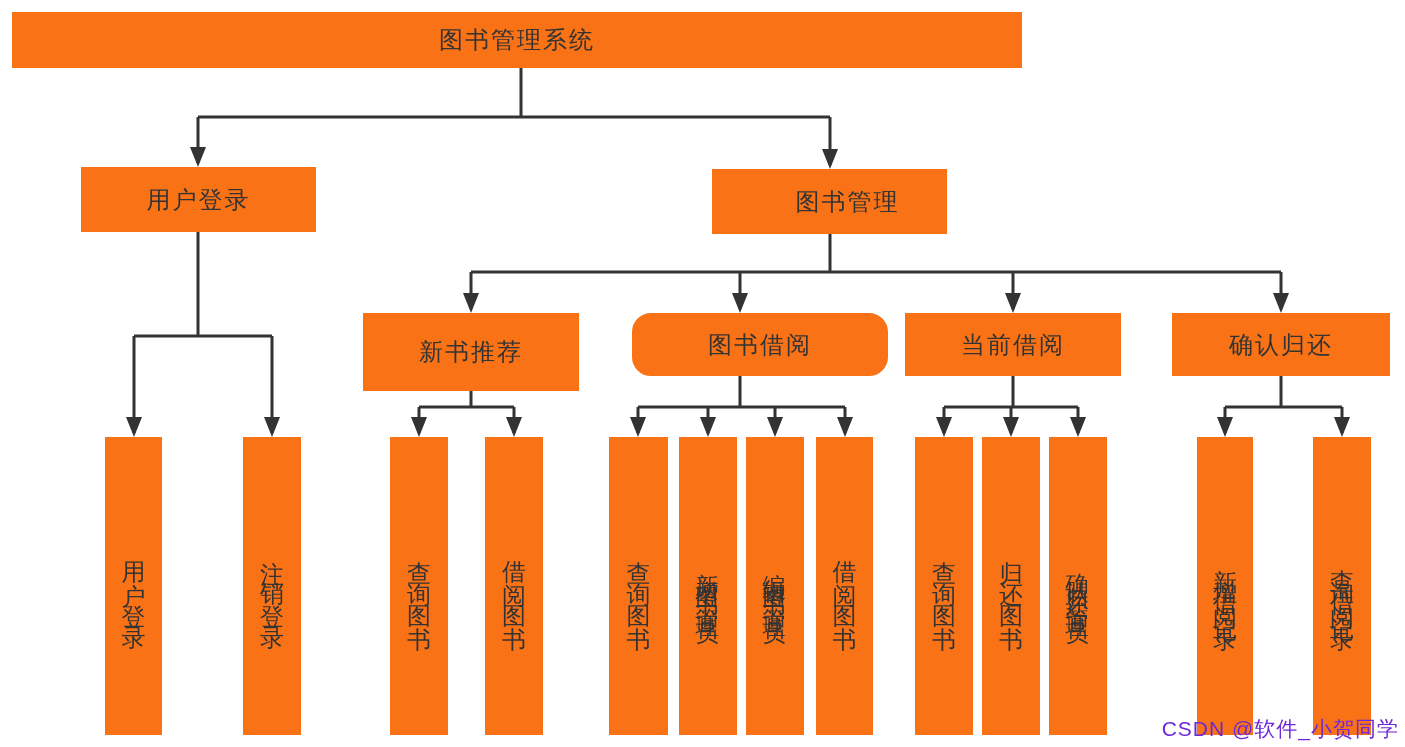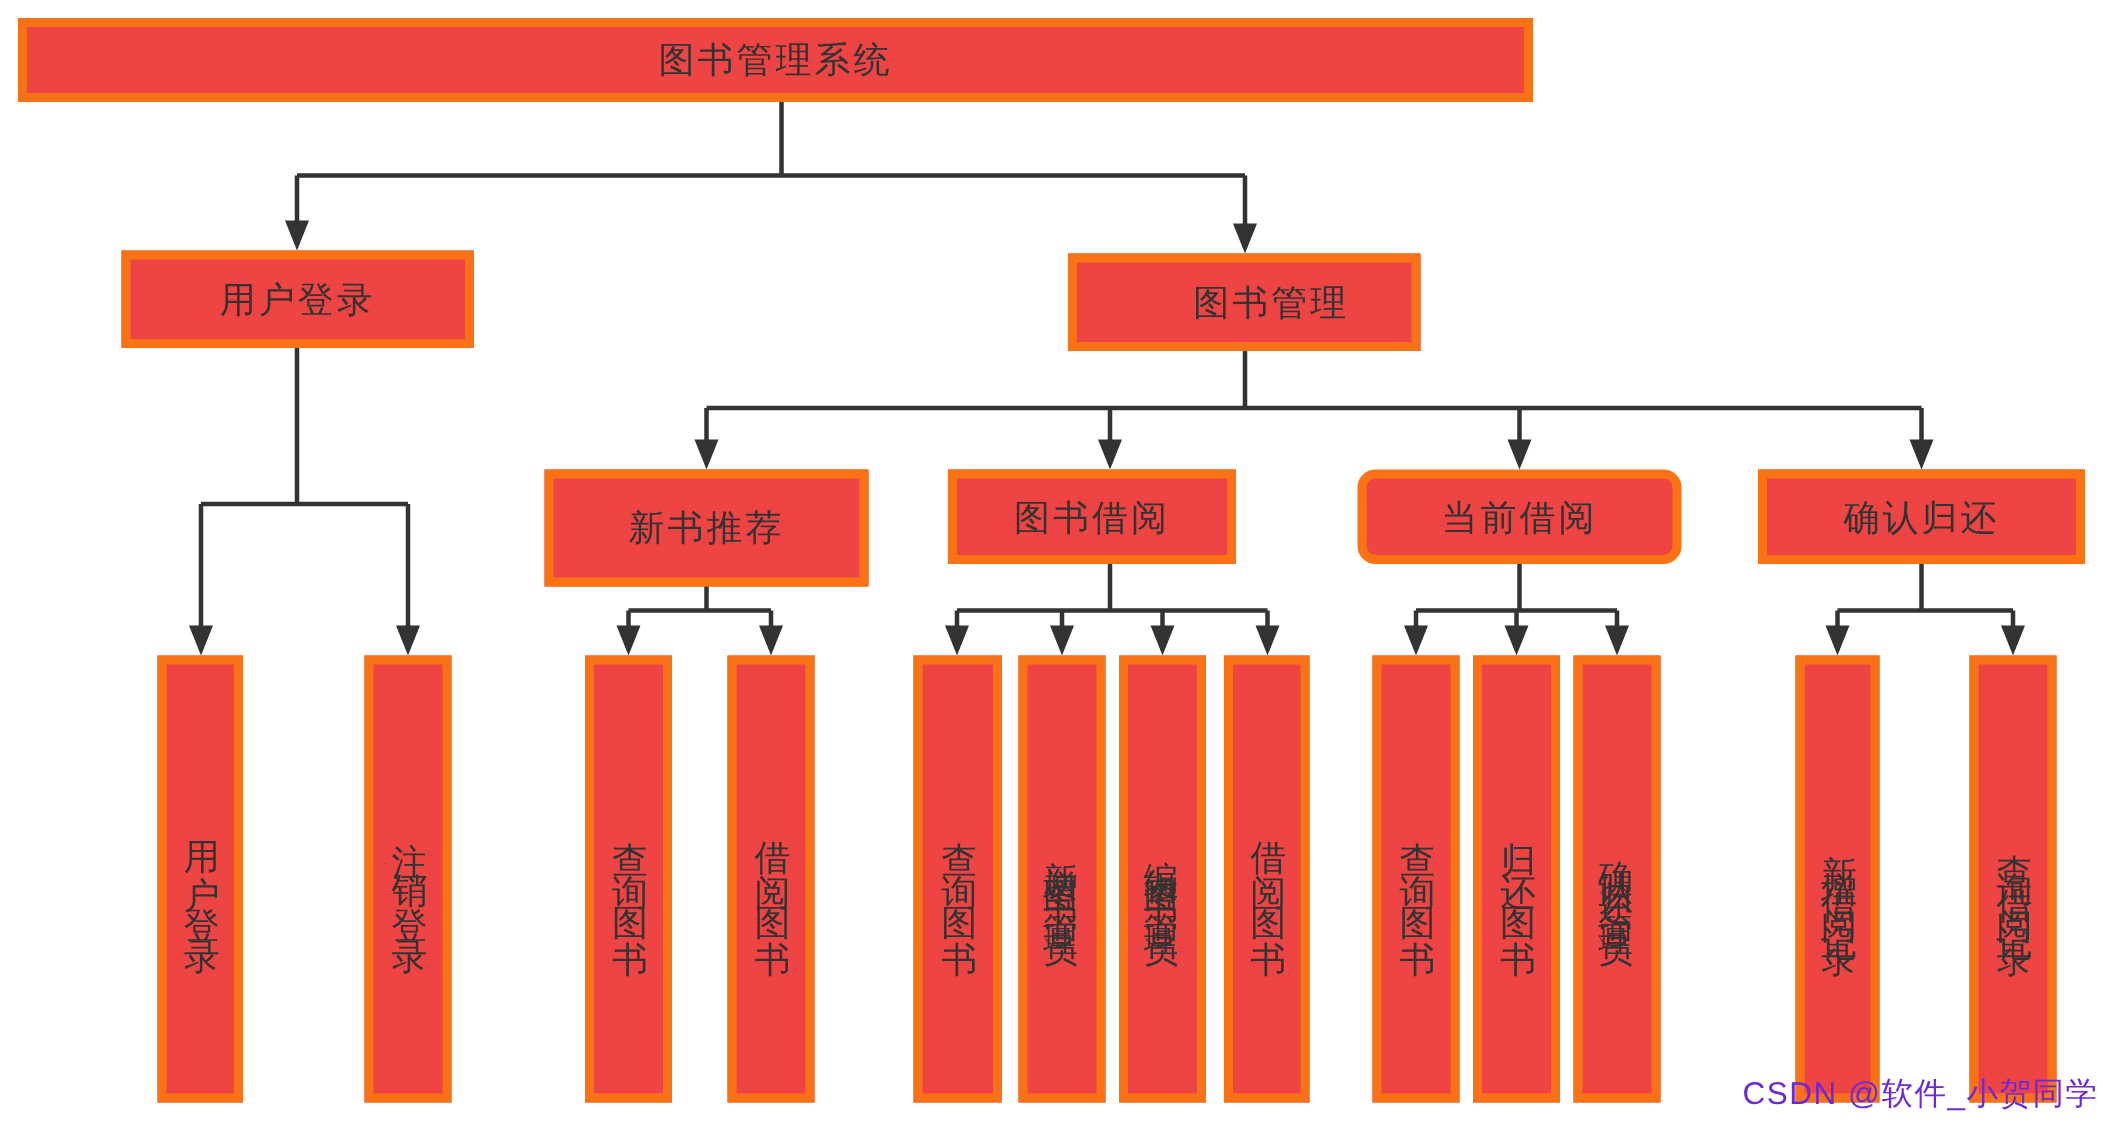--- a/index.html
+++ b/index.html
@@ -2,22 +2,22 @@
 <html><head>
 <meta charset="utf-8">
 <style>
   html,body{margin:0;padding:0;background:#ffffff;}
   .canvas{
     position:relative;width:1405px;height:747px;background:#ffffff;overflow:hidden;
     font-family:"Liberation Sans","DejaVu Sans",sans-serif;color:#333333;
   }
   .connectors{position:absolute;left:0;top:0;width:1405px;height:747px;}
   .node{
-    position:absolute;box-sizing:border-box;background:#ef4444;
-    border:6px solid #f97316;
+    position:absolute;box-sizing:border-box;background:#f97316;
+    border:8px solid #f97316;
     display:flex;align-items:center;justify-content:center;
     font-size:24px;letter-spacing:2px;white-space:nowrap;
   }
   .vnode{
     writing-mode:vertical-rl;text-orientation:mixed;
     font-size:24px;white-space:normal;letter-spacing:22px;
   }
   .ls12{letter-spacing:12px;}
   .ls7{letter-spacing:7px;font-size:23px;}
   .watermark{
@@ -62,22 +62,22 @@
       M1217,417 L1233,417 L1225,437 Z
       M1334,417 L1350,417 L1342,437 Z"></path>
   </svg>
 
   <div class="node" style="left:12px;top:12px;width:1010px;height:56px;">图书管理系统</div>
 
   <div class="node" style="left:81px;top:167px;width:235px;height:65px;">用户登录</div>
   <div class="node" style="left:712px;top:169px;width:235px;height:65px;padding-left:36px;">图书管理</div>
 
   <div class="node" style="left:363px;top:313px;width:216px;height:78px;">新书推荐</div>
-  <div class="node" style="left:632px;top:313px;width:192px;height:63px;">图书借阅</div>
-  <div class="node" style="left:905px;top:313px;width:216px;height:63px;border-radius:12px;">当前借阅</div>
+  <div class="node" style="left:632px;top:313px;width:256px;height:63px;border-radius:19px;">图书借阅</div>
+  <div class="node" style="left:905px;top:313px;width:216px;height:63px;">当前借阅</div>
   <div class="node" style="left:1172px;top:313px;width:218px;height:63px;">确认归还</div>
 
   <div class="node vnode" style="left:105px;top:437px;width:57px;height:298px;">用户登录</div>
   <div class="node vnode" style="left:243px;top:437px;width:58px;height:298px;">注销登录</div>
 
   <div class="node vnode" style="left:390px;top:437px;width:58px;height:298px;">查询图书</div>
   <div class="node vnode" style="left:485px;top:437px;width:58px;height:298px;">借阅图书</div>
 
   <div class="node vnode" style="left:609px;top:437px;width:59px;height:298px;">查询图书</div>
   <div class="node vnode ls7" style="left:679px;top:437px;width:58px;height:298px;">新增图书（管理员）</div>

